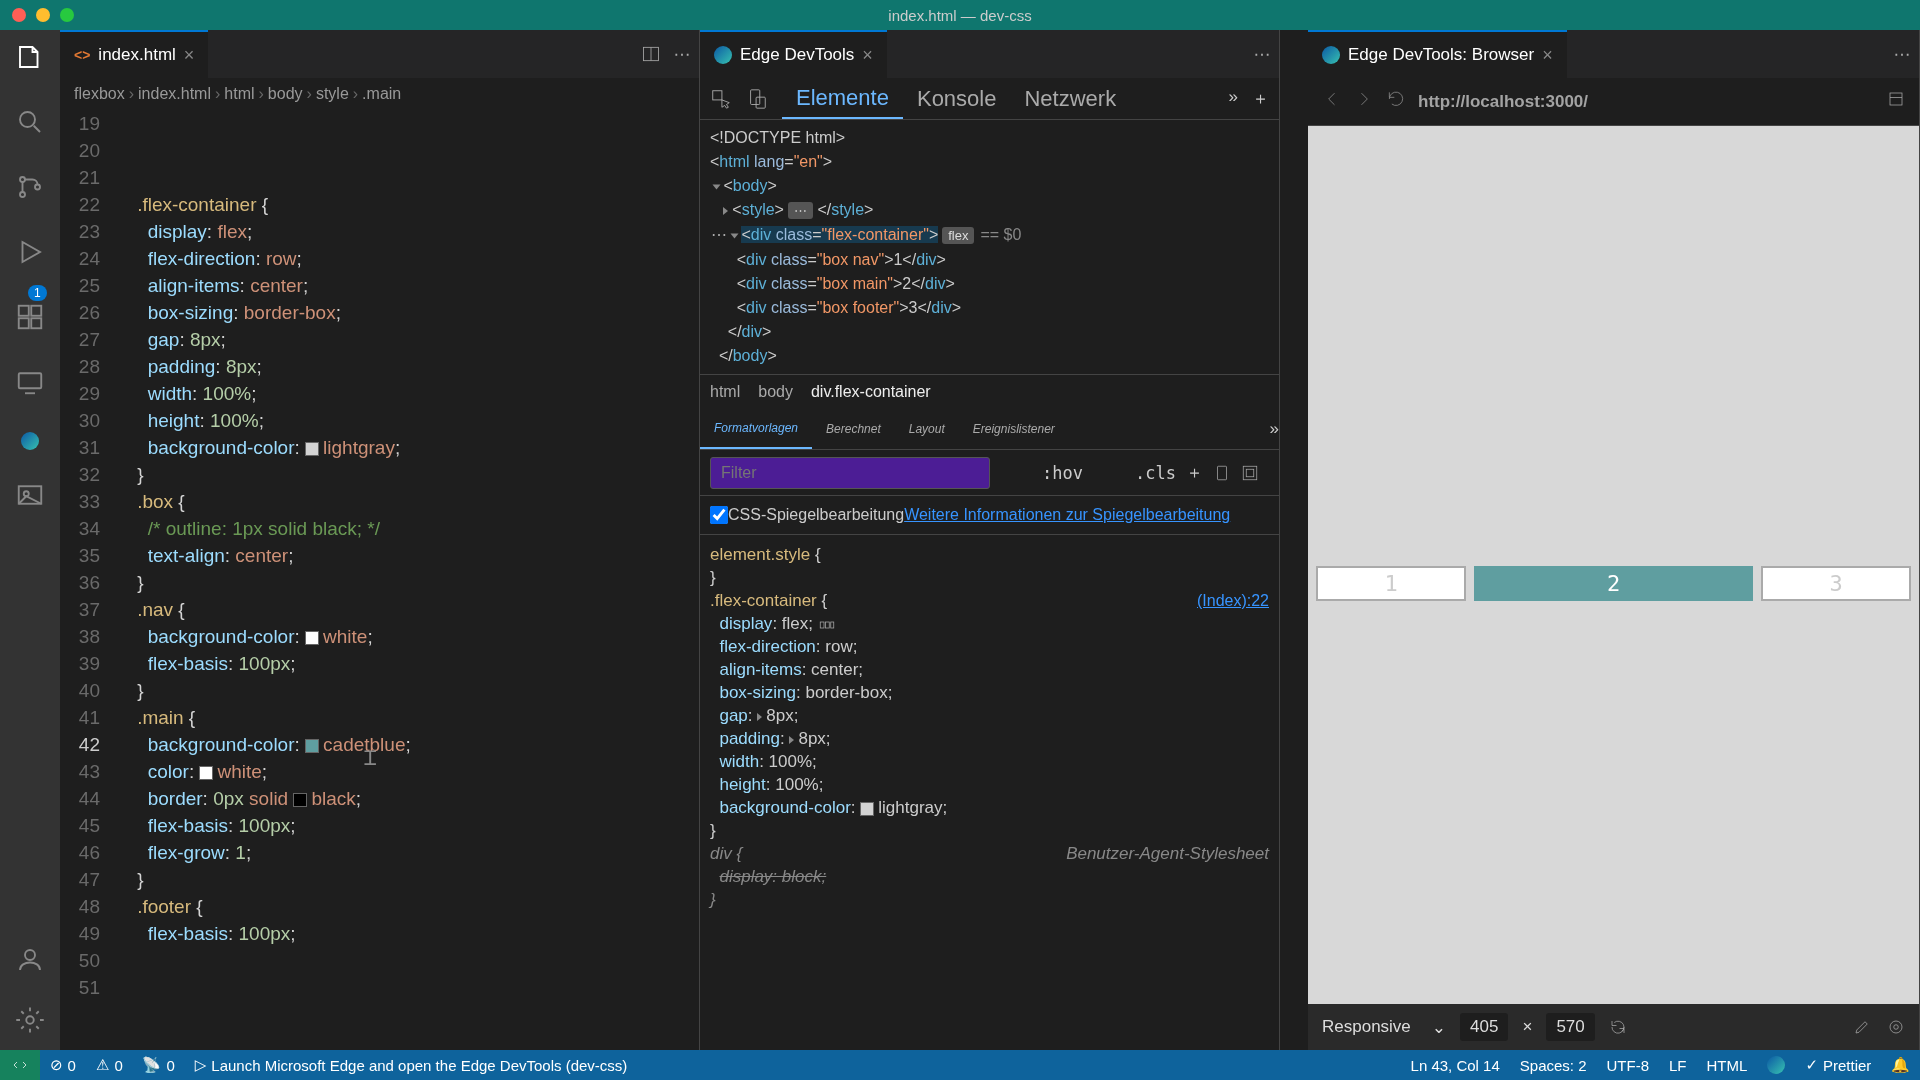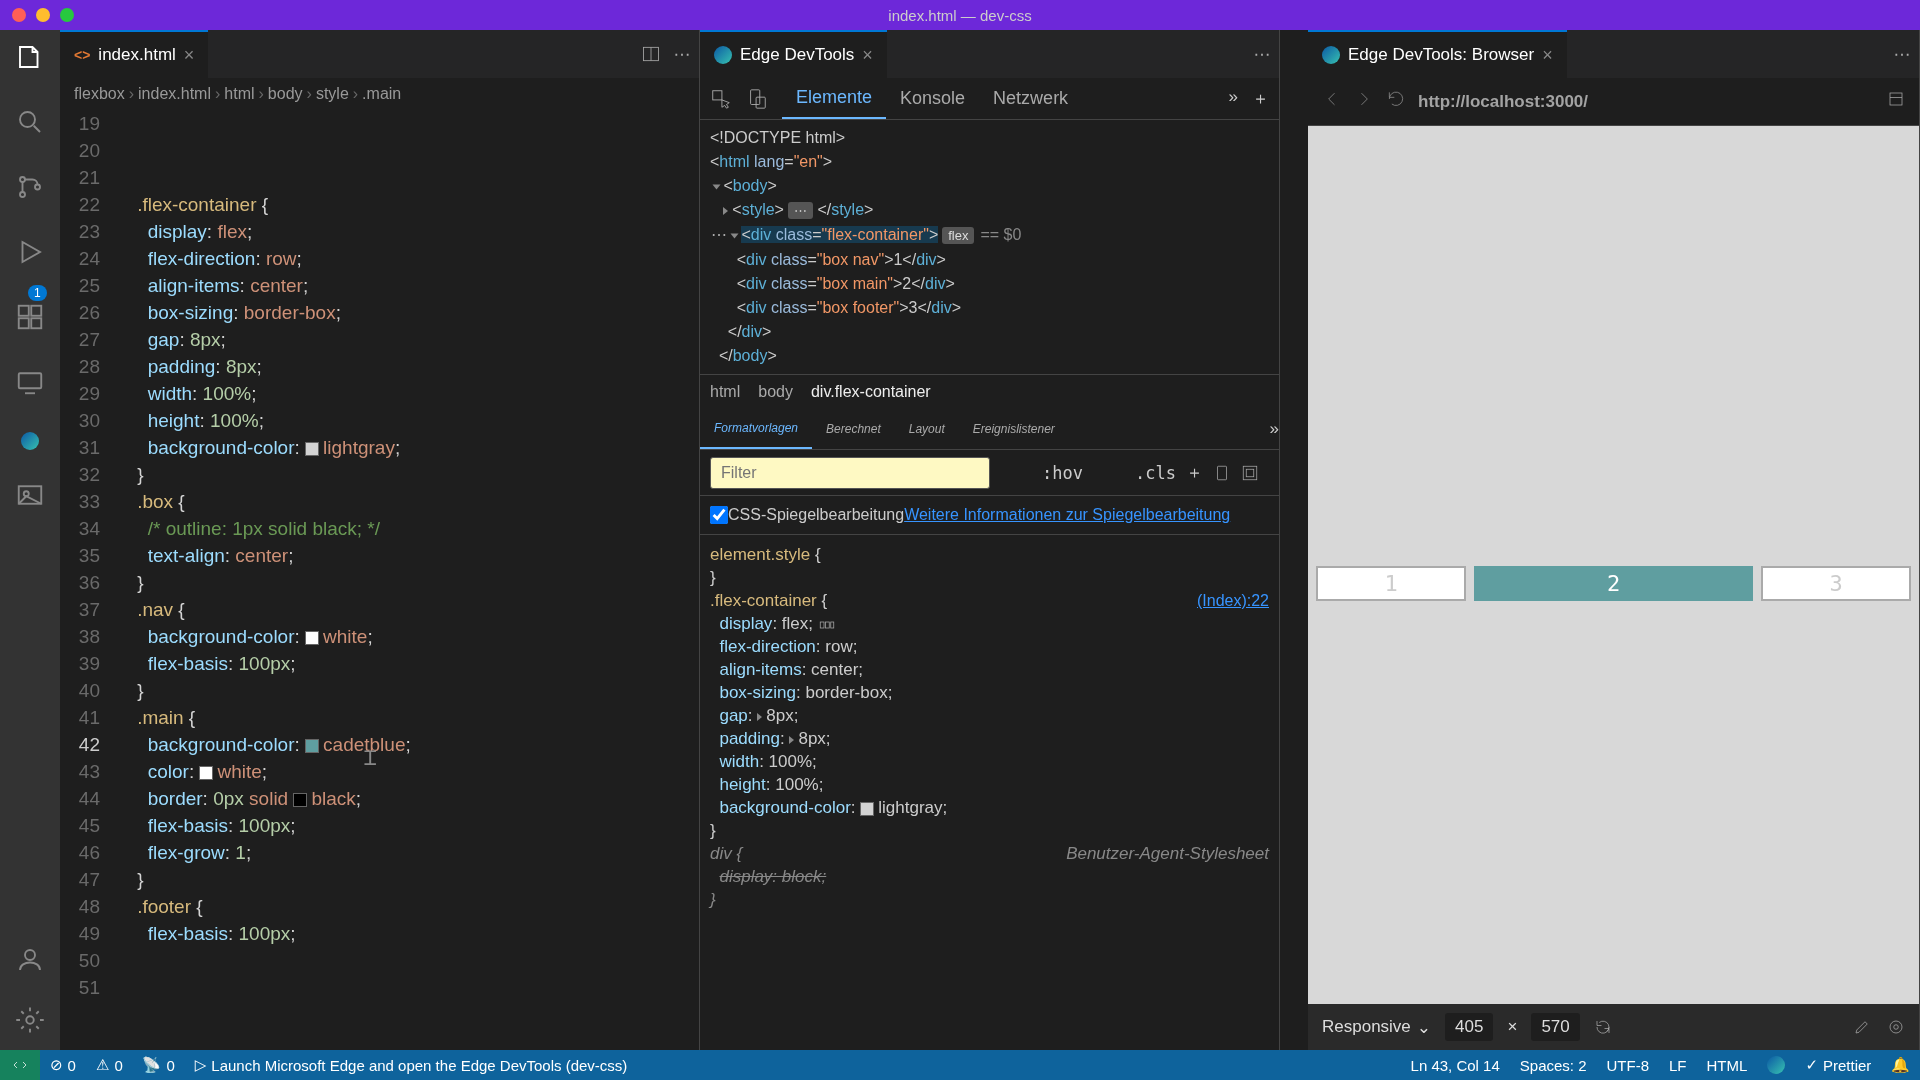--- a/index.html
+++ b/index.html
@@ -1,17 +1,17 @@
 <!DOCTYPE html>
 <html><head>
 <meta charset="utf-8">
 <style>
 *{margin:0;padding:0;box-sizing:border-box;font-family:-apple-system,BlinkMacSystemFont,"Segoe UI",sans-serif;}
 body{background:#1e1e1e;color:#ccc;width:1920px;height:1080px;overflow:hidden;font-size:17px;}
-.titlebar{height:30px;background:#6d28d9;display:flex;align-items:center;position:relative;}
+.titlebar{height:30px;background:#0f766e;display:flex;align-items:center;position:relative;}
 .traffic{display:flex;gap:10px;padding-left:12px;}
 .traffic span{width:14px;height:14px;border-radius:50%;}
 .tr-r{background:#ff5f56;}.tr-y{background:#ffbd2e;}.tr-g{background:#27c93f;}
 .title-center{position:absolute;left:50%;transform:translateX(-50%);color:#ccc;font-size:15px;}
 .workspace{display:flex;height:1020px;}
 .activitybar{width:60px;background:#333;display:flex;flex-direction:column;align-items:center;padding-top:12px;gap:30px;position:relative;}
 .activitybar svg{width:30px;height:30px;stroke:#888;fill:none;stroke-width:1.5;}
 .activitybar .active svg{stroke:#fff;}
 .badge{position:absolute;background:#0078d4;color:#fff;border-radius:10px;font-size:12px;padding:1px 6px;top:255px;left:28px;}
 .activity-bottom{margin-top:auto;margin-bottom:10px;display:flex;flex-direction:column;gap:25px;}
@@ -28,55 +28,55 @@
 .bc-sep{color:#666;}
 .code{flex:1;display:flex;font-family:Menlo,Monaco,monospace;font-size:19px;line-height:27px;position:relative;overflow:hidden;}
 .gutter{width:56px;text-align:right;padding-right:16px;color:#6a6a6a;}
 .gutter .current{color:#ccc;}
 .codelines{flex:1;white-space:pre;color:#d4d4d4;position:relative;}
 .tk-sel{color:#d7ba7d;}.tk-prop{color:#9cdcfe;}.tk-val{color:#ce9178;}.tk-num{color:#b5cea8;}.tk-com{color:#6a9955;}
 .swatch{display:inline-block;width:14px;height:14px;border:1px solid #666;vertical-align:middle;margin-right:4px;}
 .cursor-i{position:absolute;color:#888;font-size:20px;}
 .devtools-tabs{height:42px;display:flex;align-items:center;gap:0;padding:0 10px;border-bottom:1px solid #444;}
 .dt-icon{width:22px;height:22px;stroke:#aaa;fill:none;margin-right:14px;}
-.dt-tab{padding:0 14px;height:100%;display:flex;align-items:center;color:#aaa;font-size:18px;}
+.dt-tab{padding:0 14px;height:100%;display:flex;align-items:center;color:#aaa;font-size:22px;}
 .dt-tab.active{color:#6cb8ff;border-bottom:2px solid #6cb8ff;}
 .dt-push{margin-left:auto;display:flex;gap:14px;}
 .dom{padding:6px 10px;font-family:Menlo,monospace;font-size:16px;line-height:24px;}
 .dom .t-tag{color:#5db0d7;}.dom .t-attr{color:#9bbbdc;}.dom .t-str{color:#f29766;}
 .dom .hl{background:#173a4f;}
 .dom .pill{background:#555;border-radius:3px;padding:1px 6px;font-size:13px;color:#ddd;margin-left:4px;}
 .dom .eq0{color:#888;margin-left:6px;}
 .dom-crumb{height:34px;border-top:1px solid #444;display:flex;align-items:center;gap:18px;padding-left:10px;color:#aaa;font-size:16px;}
 .dom-crumb .cur{color:#eee;}
 .styles-tabs{height:42px;display:flex;align-items:center;border-bottom:1px solid #444;}
 .styles-tabs .dt-tab{font-size:12px;font-style:italic;}
 .styles-filter{height:46px;display:flex;align-items:center;gap:10px;padding:0 10px;border-bottom:1px solid #444;}
-.filter-input{flex:1;background:#fef9c3;border:1px solid #555;color:#888;padding:6px 10px;font-size:16px;border-radius:3px;max-width:280px;}
+.filter-input{flex:1;background:#4c1d95;border:1px solid #555;color:#888;padding:6px 10px;font-size:16px;border-radius:3px;max-width:280px;}
 .hov,.cls{font-family:Menlo,monospace;color:#ccc;font-size:17px;margin-left:42px;}
 .mirror{display:flex;align-items:center;gap:0;padding:10px;border-bottom:1px solid #444;font-size:16px;}
 .mirror input{width:18px;height:18px;}
 .mirror a{color:#3794ff;}
 .styles-body{padding:8px 10px;font-family:Menlo,monospace;font-size:17px;line-height:23px;flex:1;}
 .rule-src{float:right;color:#3794ff;text-decoration:underline;font-size:16px;}
 .sty-sel{color:#d7ba7d;}.sty-prop{color:#9cdcfe;}.sty-val{color:#ccc;}
 .sty-ua{color:#888;font-style:italic;}
 .strike{text-decoration:line-through;}
 .browser-toolbar{height:48px;display:flex;align-items:center;gap:12px;padding:0 14px;border-bottom:1px solid #444;}
 .nav-btn svg{width:20px;height:20px;stroke:#888;fill:none;}
 .url{flex:1;color:#a3a3a3;font-size:17px;font-weight:bold;}
 .bookmark svg{width:18px;height:18px;stroke:#aaa;fill:none;}
 .browser-view{flex:1;background:#d8d8d8;position:relative;}
 .flexdemo{position:absolute;top:440px;left:8px;right:8px;display:flex;gap:8px;}
 .fbox{background:#fff;border:2px solid #5f9ea0;text-align:center;font-family:Menlo,monospace;font-size:22px;padding:3px 0;}
 .fbox.nav{width:150px;border-color:#aaa;}
 .fbox.main{flex:1;background:#5f9ea0;color:#fff;}
 .fbox.footer{width:150px;border-color:#aaa;}
 .responsive-bar{position:absolute;bottom:0;left:0;right:0;height:46px;background:#2a2a2a;display:flex;align-items:center;gap:14px;padding:0 14px;color:#ddd;font-size:17px;}
-.responsive-bar .sel{display:flex;align-items:center;gap:6px;}
+.responsive-bar .sel{display:flex;align-items:center;gap:21px;}
 .responsive-bar .dim{background:#1e1e1e;padding:4px 10px;border-radius:3px;}
 .responsive-bar .push{margin-left:auto;display:flex;gap:16px;}
 .statusbar{height:30px;background:#0e639c;display:flex;align-items:center;color:#fff;font-size:15px;}
 .sb-remote{background:#16825d;width:40px;height:100%;display:flex;align-items:center;justify-content:center;}
 .sb-item{padding:0 10px;display:flex;align-items:center;gap:5px;}
 .sb-right{margin-left:auto;display:flex;}
 .ico-html{color:#e37933;font-weight:bold;font-size:14px;}
 .ico-edge{width:18px;height:18px;background:linear-gradient(135deg,#0c59a4,#37c2b1);border-radius:50%;}
 .dots{display:inline-block;width:18px;text-align:center;color:#aaa;}
 .mini-icon{width:18px;height:18px;stroke:#aaa;fill:none;}

